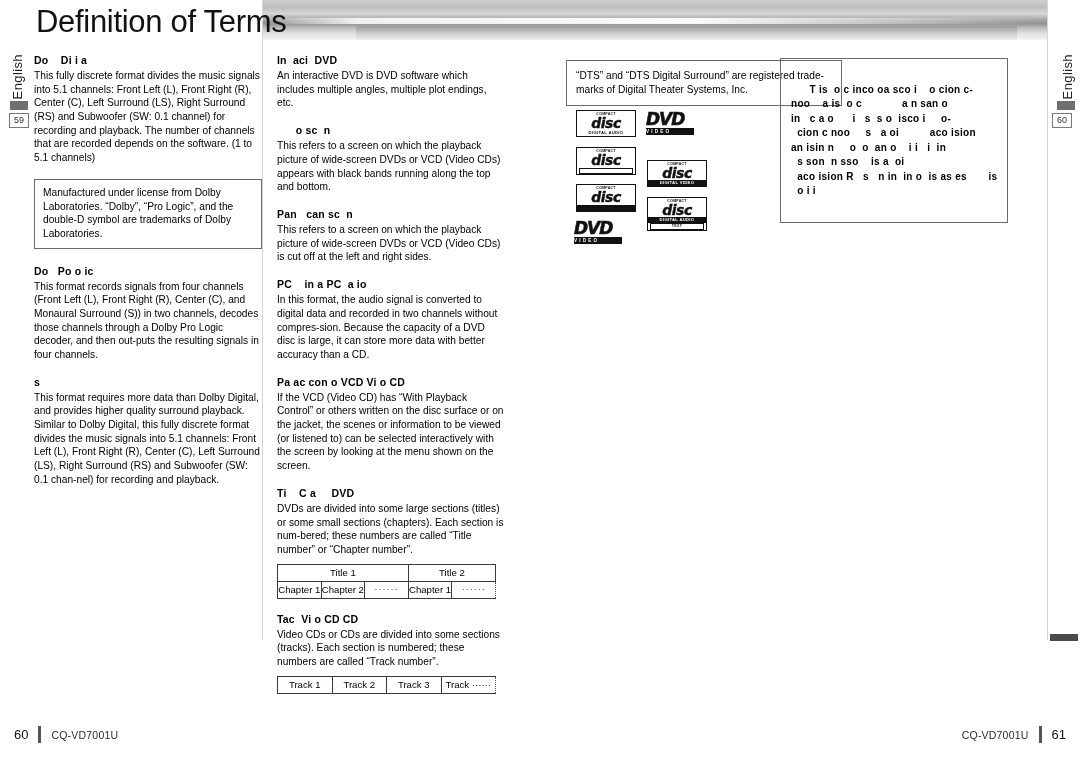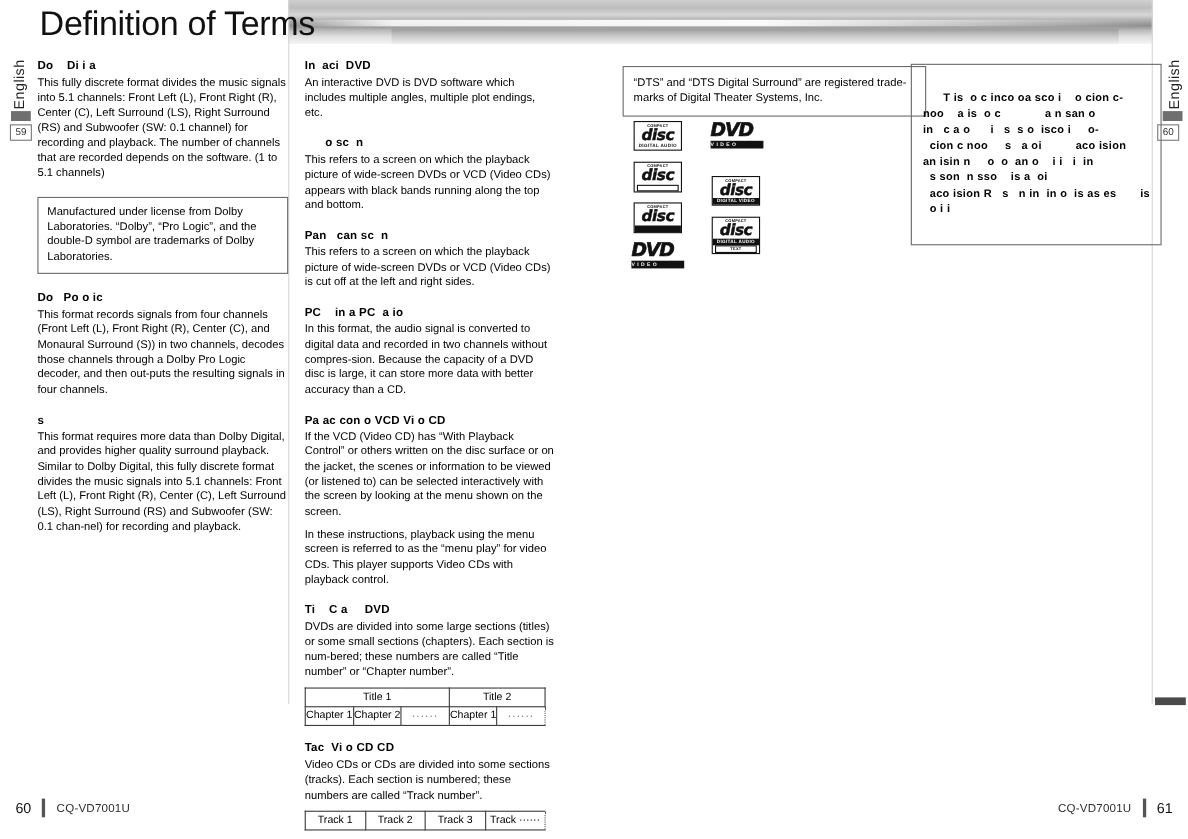--- a/index.html
+++ b/index.html
@@ -128,21 +128,21 @@
     padding: 6px 7px 7px 8px;
     font-size: 10.2px;
     line-height: 1.34;
     margin-bottom: 16px;
   }
   .note-box.dts {
     position: absolute; left: 566px; top: 60px; width: 276px;
     padding: 8px 8px 9px 9px;
   }
   .note-box.degraded {
-    position: absolute; left: 828px; top: 58px; width: 228px;
+    position: absolute; left: 780px; top: 58px; width: 228px;
     padding: 9px 8px 9px 10px;
     font-weight: bold;
     font-size: 10px;
     line-height: 1.45;
     letter-spacing: 0.3px;
     white-space: pre-wrap;
   }
 
   
   .tbl {
@@ -172,21 +172,21 @@
   .logo-grid {
     position: absolute;
     left: 572px; top: 110px;
     width: 130px; height: 128px;
   }
   .logo {
     position: absolute;
     color: #111;
   }
   .cd-logo {
-    width: 44px;
+    width: 60px;
     border: 1.6px solid #111;
     padding: 1px 2px 0 2px;
     text-align: center;
     background: #fff;
   }
   .cd-logo .cap {
     font-size: 3.6px;
     letter-spacing: .2px;
     line-height: 4px;
     font-weight: bold;
@@ -308,21 +308,20 @@
     </div>
 
     <div class="blk">
       <div class="term">PC    in a PC  a io</div>
       <div class="body">In this format, the audio signal is converted to digital data and recorded in two channels without compres-sion. Because the capacity of a DVD disc is large, it can store more data with better accuracy than a CD.</div>
     </div>
 
     <div class="blk">
       <div class="term">Pa ac con o VCD Vi o CD</div>
       <div class="body tight">If the VCD (Video CD) has “With Playback Control” or others written on the disc surface or on the jacket, the scenes or information to be viewed (or listened to) can be selected interactively with the screen  by looking at the menu shown on the screen.</div>
-      <div class="body">In these instructions, playback using the menu screen is referred to as the “menu play” for video CDs. This player supports Video CDs with playback control.</div>
     </div>
 
     <div class="blk">
       <div class="term">Ti    C a     DVD</div>
       <div class="body tight">DVDs are divided into some large sections (titles) or some small sections (chapters). Each section is num-bered; these numbers are called “Title number” or “Chapter number”.</div>
       <table class="tbl">
         <tbody>
             <tr>
           <td colspan="3">Title 1</td>
           <td colspan="2">Title 2</td>

